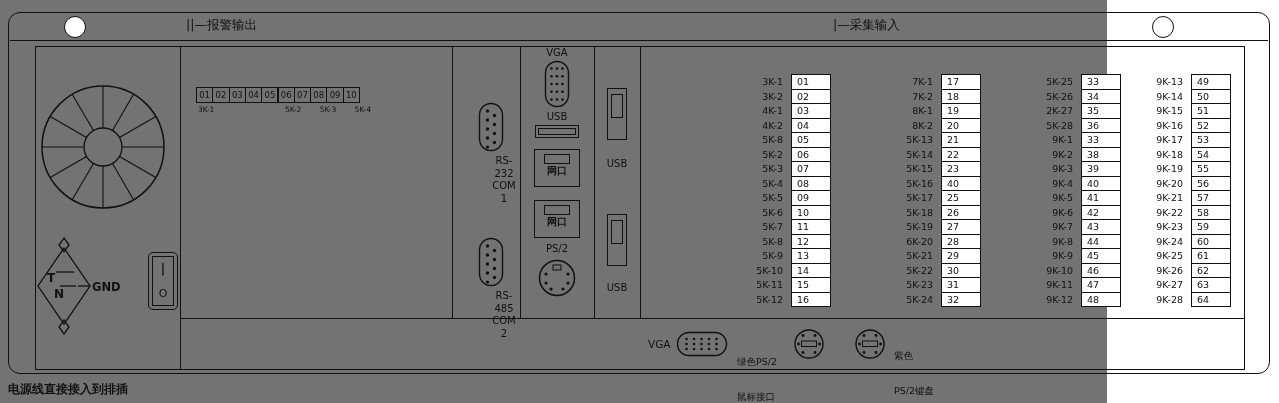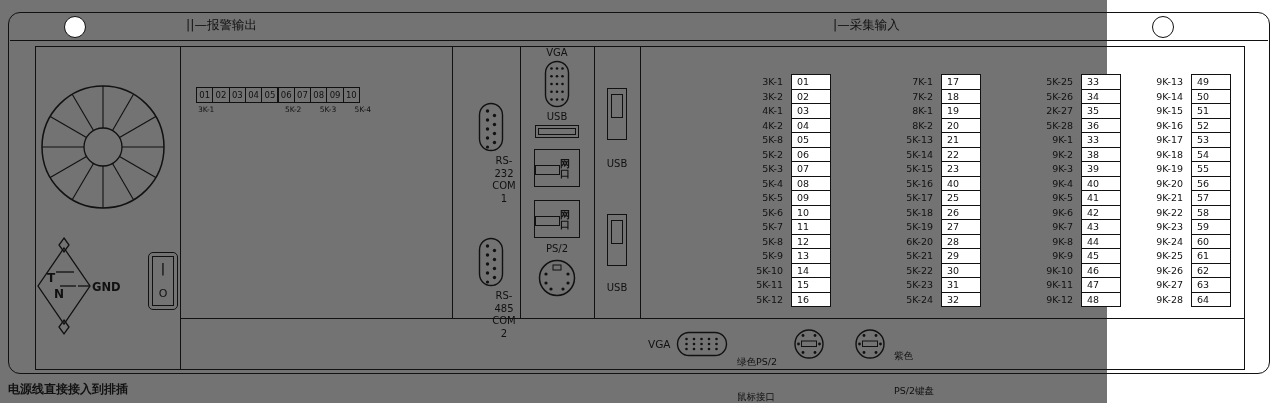--- a/index.html
+++ b/index.html
@@ -34,21 +34,21 @@
                   flex-direction:column; align-items:center; justify-content:space-around; }
   .sw-on { font-size:12px; font-weight:bold; line-height:1; }
   .sw-off { font-size:11px; line-height:1; }
 
   
   .usb-slot { position:absolute; width:44px; height:13px; border:1.4px solid #111; padding:2px; }
   .usb-slot-inner { width:100%; height:100%; border:1px solid #111; }
 
   
   .lan-box { position:absolute; width:46px; height:38px; border:1.6px solid #111;
-             display:flex; flex-direction:row; align-items:center; }
+             display:flex; flex-direction:column; align-items:center; }
   .lan-jack { width:26px; height:10px; border:1.1px solid #111; margin-top:4px; }
   .lan-text { font-size:10px; font-weight:bold; margin-top:2px; line-height:1; }
 
   
   .usb-port { position:absolute; width:20px; height:52px; border:1.5px solid #111; padding:3px; }
   .usb-port-inner { width:100%; height:24px; border:1.1px solid #111; margin-top:2px; }
 
   
   .alarm-cells { position:absolute; display:flex; }
   .acell { width:17.4px; height:16px; border:1.1px solid #111; margin-left:-1.1px;

